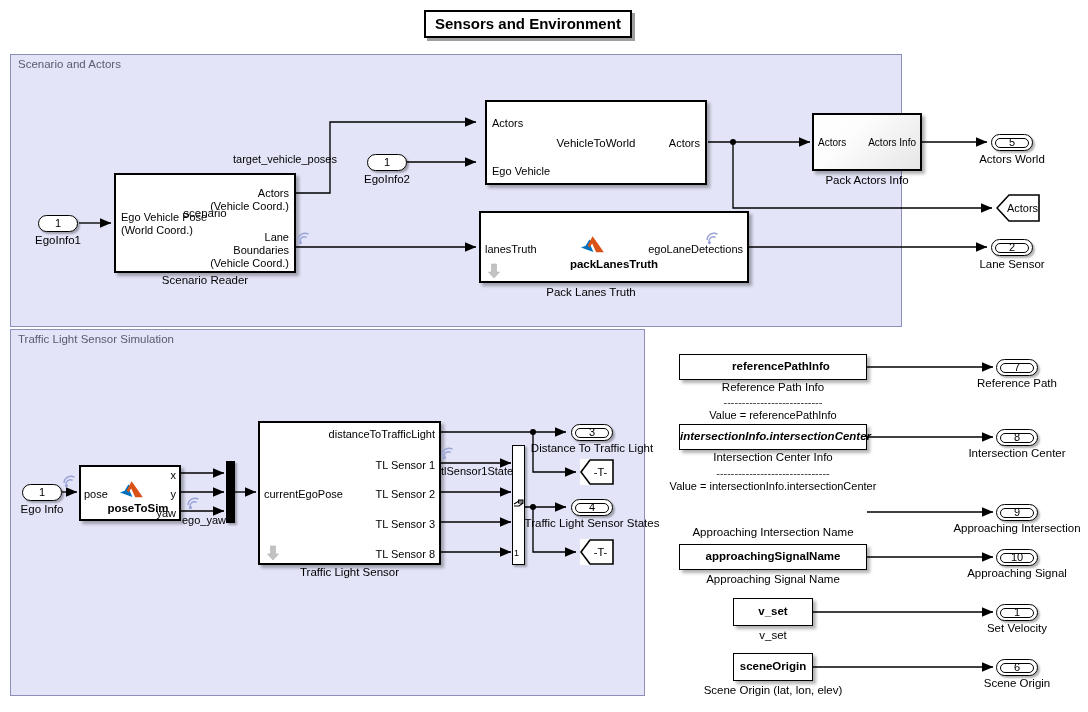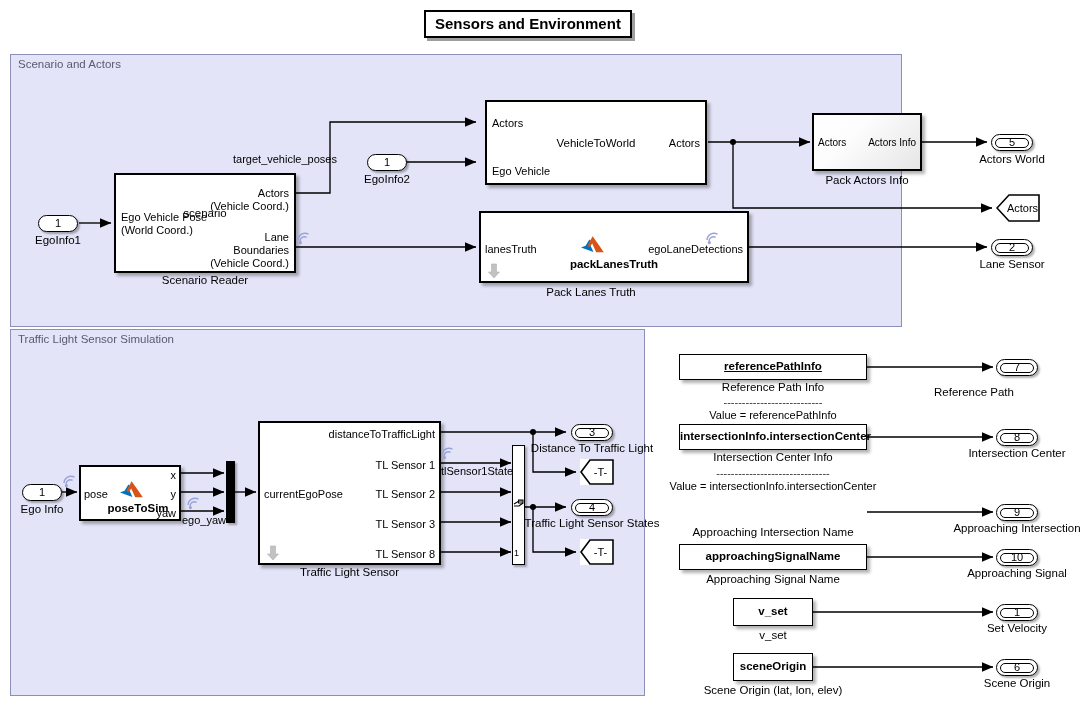--- a/index.html
+++ b/index.html
@@ -299,31 +299,31 @@
   <div class="blk-caption" style="left:497px;top:517px;width:190px;">Traffic Light Sensor States</div>
 
   <div class="goto" style="left:580px;top:539px;width:34px;height:26px;">
     <svg width="34" height="26" viewBox="0 0 34 26">
       <path d="M10,1 L33,1 L33,25 L10,25 L1,13 z" fill="#fff" stroke="#000" stroke-width="1.6"></path>
     </svg>
     <span style="margin-left:7px;">-T-</span>
   </div>
 
   <div class="blk thin" style="left:679px;top:354px;width:188px;height:26px;">
-    <div class="blk-title" style="left:0;top:5px;font-weight:bold;text-decoration:underline;">referencePathInfo</div>
+    <div class="blk-title" style="left:8px;top:5px;font-weight:bold;">referencePathInfo</div>
   </div>
   <div class="blk-caption" style="left:679px;top:381px;width:188px;">Reference Path Info</div>
   <div class="annot dash" style="left:679px;top:396px;width:188px;">---------------------------</div>
   <div class="annot" style="left:679px;top:409px;width:188px;">Value = referencePathInfo</div>
   <div class="outport" style="left:996px;top:359px;">
     <span>7</span>
   </div>
-  <div class="blk-caption" style="left:914px;top:377px;width:120px;margin-top:9px;">Reference Path</div>
-
-  <div class="blk thin" style="left:679px;top:424px;width:188px;height:26px;">
+  <div class="blk-caption" style="left:957px;top:377px;width:120px;">Reference Path</div>
+
+  <div class="blk thin" style="left:679px;top:424px;width:188px;height:26px;font-style:italic;">
     <div class="blk-title" style="left:0;top:5px;font-weight:bold;">intersectionInfo.intersectionCenter</div>
   </div>
   <div class="blk-caption" style="left:679px;top:451px;width:188px;">Intersection Center Info</div>
   <div class="annot dash" style="left:679px;top:467px;width:188px;">-------------------------------</div>
   <div class="annot" style="left:659px;top:480px;width:228px;">Value = intersectionInfo.intersectionCenter</div>
   <div class="outport" style="left:996px;top:429px;">
     <span>8</span>
   </div>
   <div class="blk-caption" style="left:947px;top:447px;width:140px;">Intersection Center</div>
 

